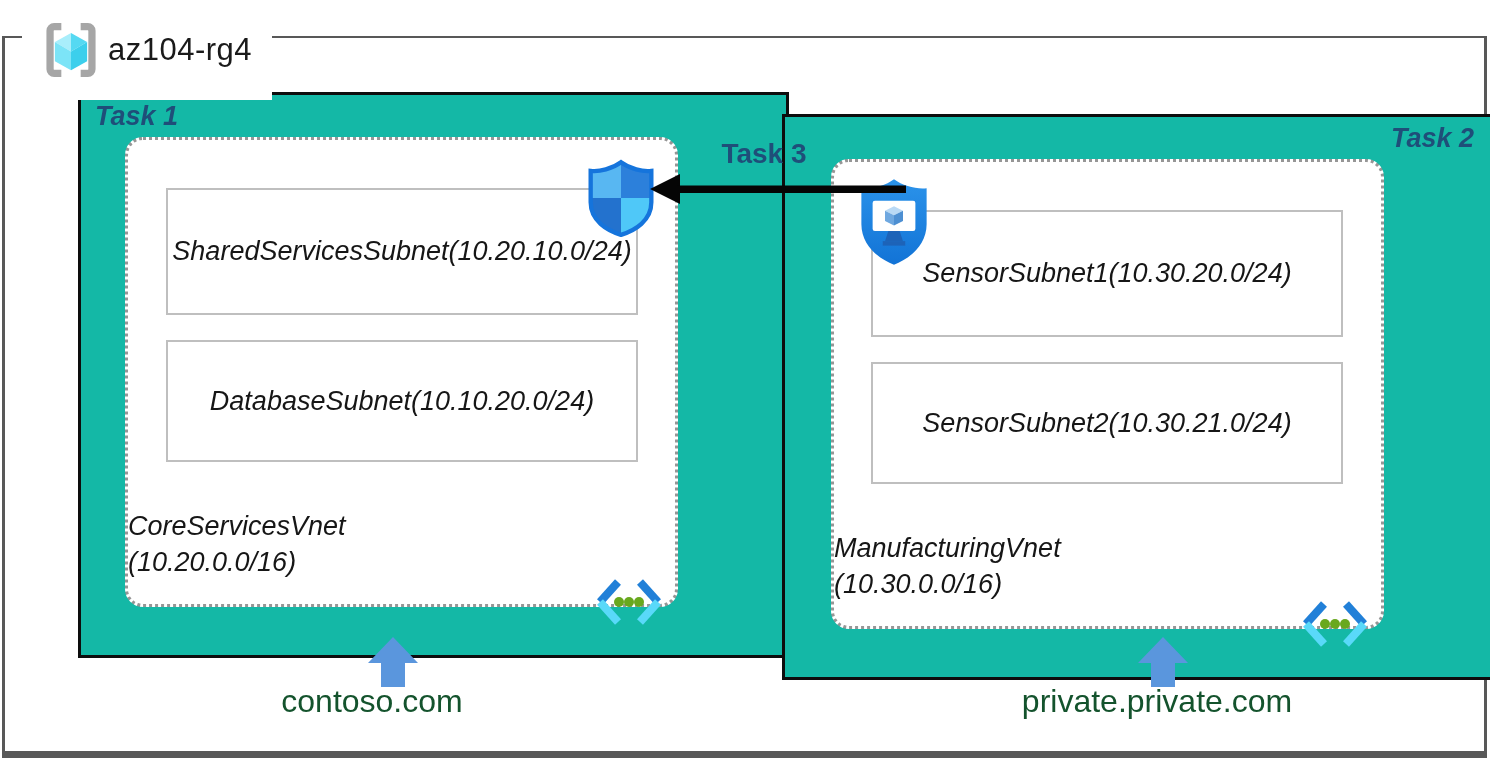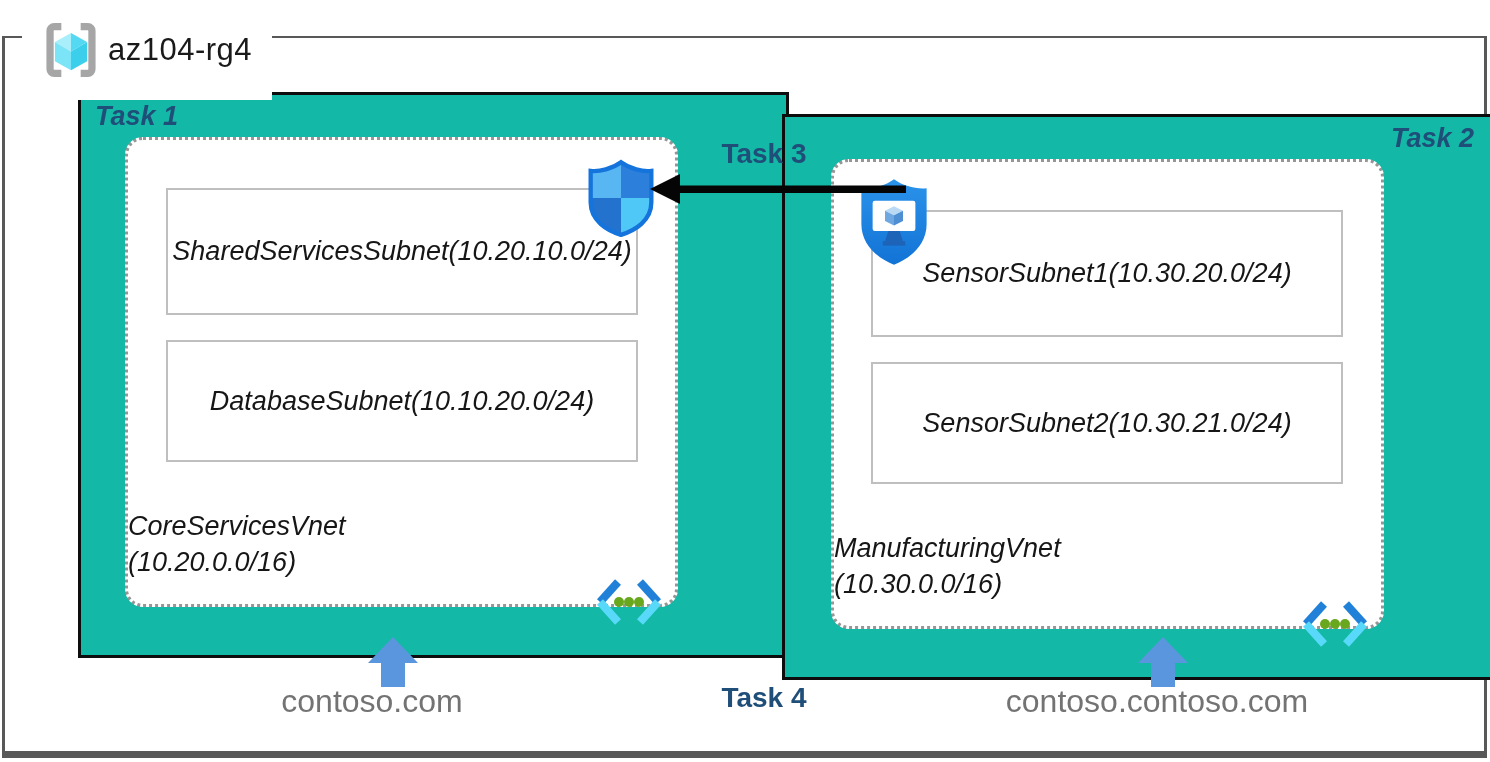--- a/index.html
+++ b/index.html
@@ -46,21 +46,21 @@
 
   
   .flow-arrow{position:absolute;left:648px;top:170px;width:258px;height:38px;z-index:5;}
   .task3-label{position:absolute;left:664px;top:138px;width:200px;text-align:center;
     font-size:28px;font-weight:bold;color:#1f4e79;z-index:5;}
 
   
   .dns-arrow{position:absolute;width:50px;height:50px;top:637px;z-index:5;}
   .dns-arrow.left{left:368px;}
   .dns-arrow.right{left:1138px;}
-  .dns-label{position:absolute;top:683px;width:340px;text-align:center;font-size:32px;color:#737373;}
+  .dns-label{position:absolute;top:683px;width:340px;text-align:center;font-size:32px;color:#14532d;}
   .dns-label.left{left:202px;}
   .dns-label.right{left:987px;}
   .task4-label{position:absolute;left:664px;top:682px;width:200px;text-align:center;
     font-size:28px;font-weight:bold;color:#1f4e79;}
 </style>
 </head>
 <body>
 
 <div class="canvas">
 
@@ -171,16 +171,15 @@
     <rect x="29" y="15.5" width="229" height="7.5" fill="#050505"></rect>
   </svg>
 
   <svg class="dns-arrow left" viewBox="0 0 50 50">
     <polygon points="25,0 50,26 37,26 37,50 13,50 13,26 0,26" fill="#5a96dd"></polygon>
   </svg>
   <svg class="dns-arrow right" viewBox="0 0 50 50">
     <polygon points="25,0 50,26 37,26 37,50 13,50 13,26 0,26" fill="#5a96dd"></polygon>
   </svg>
   <div class="dns-label left">contoso.com</div>
-  <div class="task4-label">Task 4</div>
-  <div class="dns-label right">contoso.contoso.com</div>
+  <div class="dns-label right">private.private.com</div>
 
 </div>
 
 </body></html>

